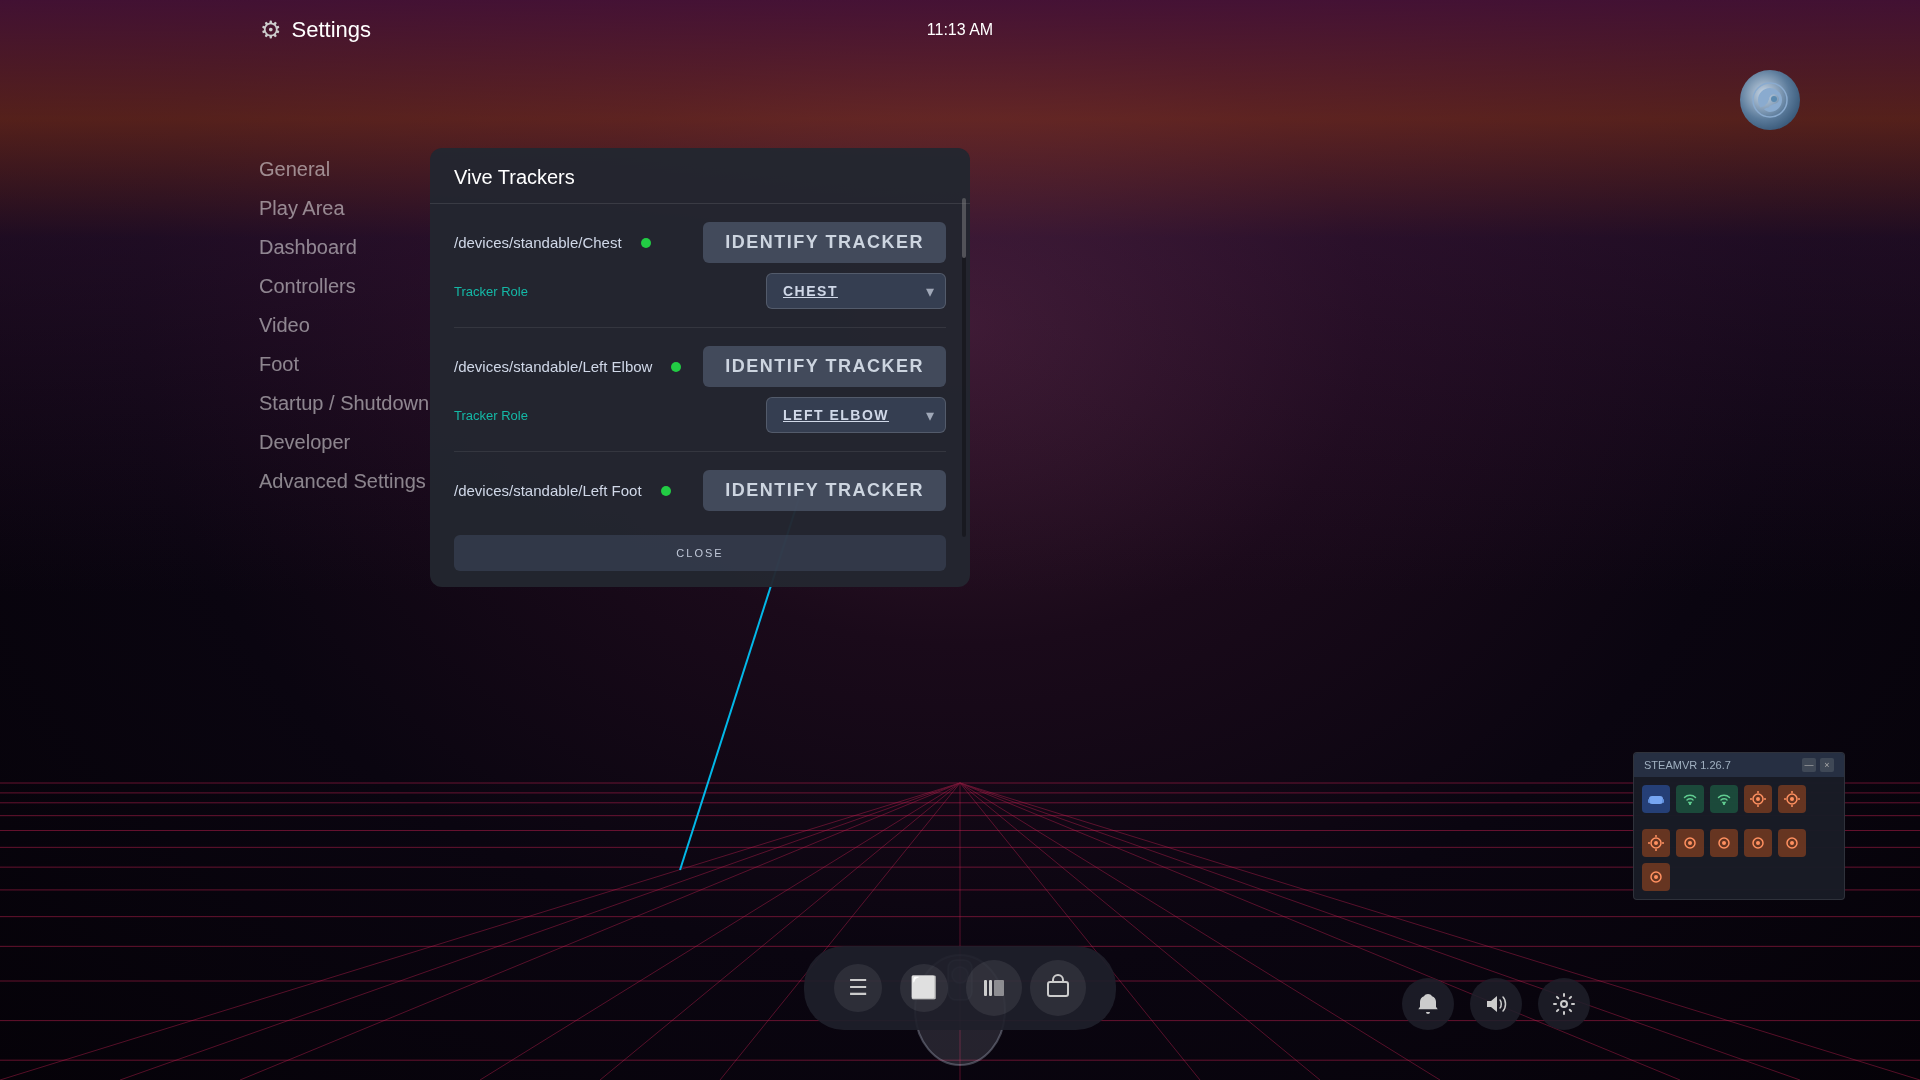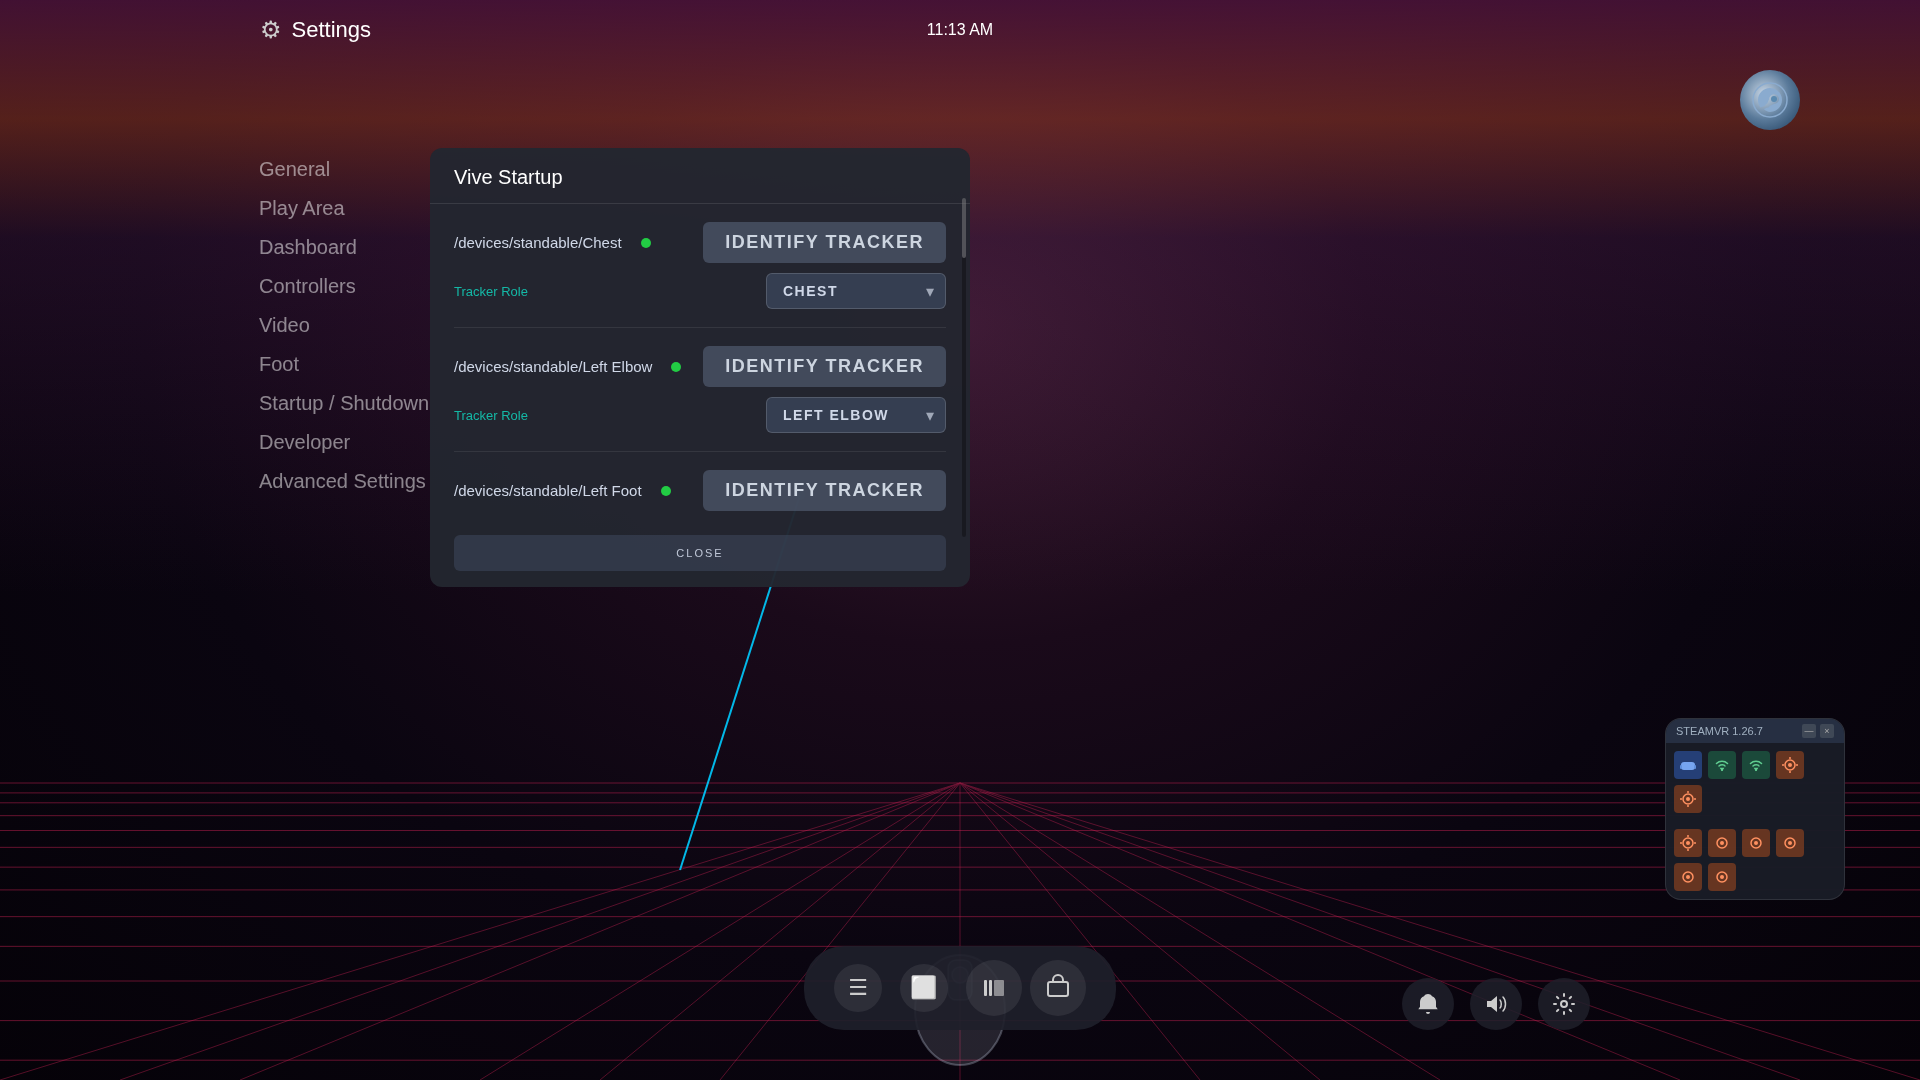--- a/index.html
+++ b/index.html
@@ -220,20 +220,21 @@
       color: #d0d8e8;
       font-size: 14px;
       font-weight: 600;
       letter-spacing: 1.5px;
       padding: 9px 36px 9px 16px;
       min-width: 180px;
       cursor: pointer;
       appearance: none;
       -webkit-appearance: none;
       position: relative;
+      text-decoration: underline;
     }
 
     .select-wrapper {
       position: relative;
       min-width: 180px;
     }
 
     .select-wrapper::after {
       content: '▾';
       position: absolute;
@@ -344,23 +345,23 @@
       cursor: pointer;
       font-size: 22px;
       color: #ccc;
     }
 
     
     .steamvr-panel {
       position: absolute;
       bottom: 180px;
       right: 75px;
-      width: 180px;
+      width: 212px;
       background: rgba(25, 28, 38, 0.97);
-      border-radius: 16px;
+      border-radius: 4px;
       z-index: 25;
       overflow: hidden;
       border: 1px solid rgba(255,255,255,0.1);
     }
 
     .steamvr-header {
       background: rgba(40, 50, 70, 0.9);
       padding: 5px 10px;
       display: flex;
       align-items: center;
@@ -529,21 +530,21 @@
   <div class="sidebar-item">Controllers</div>
   <div class="sidebar-item">Video</div>
   <div class="sidebar-item">Foot</div>
   <div class="sidebar-item">Startup / Shutdown</div>
   <div class="sidebar-item">Developer</div>
   <div class="sidebar-item">Advanced Settings</div>
 </div>
 
 <div class="modal-panel">
   <div class="modal-header">
-    <span>Vive Startup</span>
+    <span>Vive Trackers</span>
   </div>
 
   <div class="scrollbar-track">
     <div class="scrollbar-thumb"></div>
   </div>
 
   <div class="modal-body">
 
     <div class="tracker-section">
       <div class="tracker-device-row">

